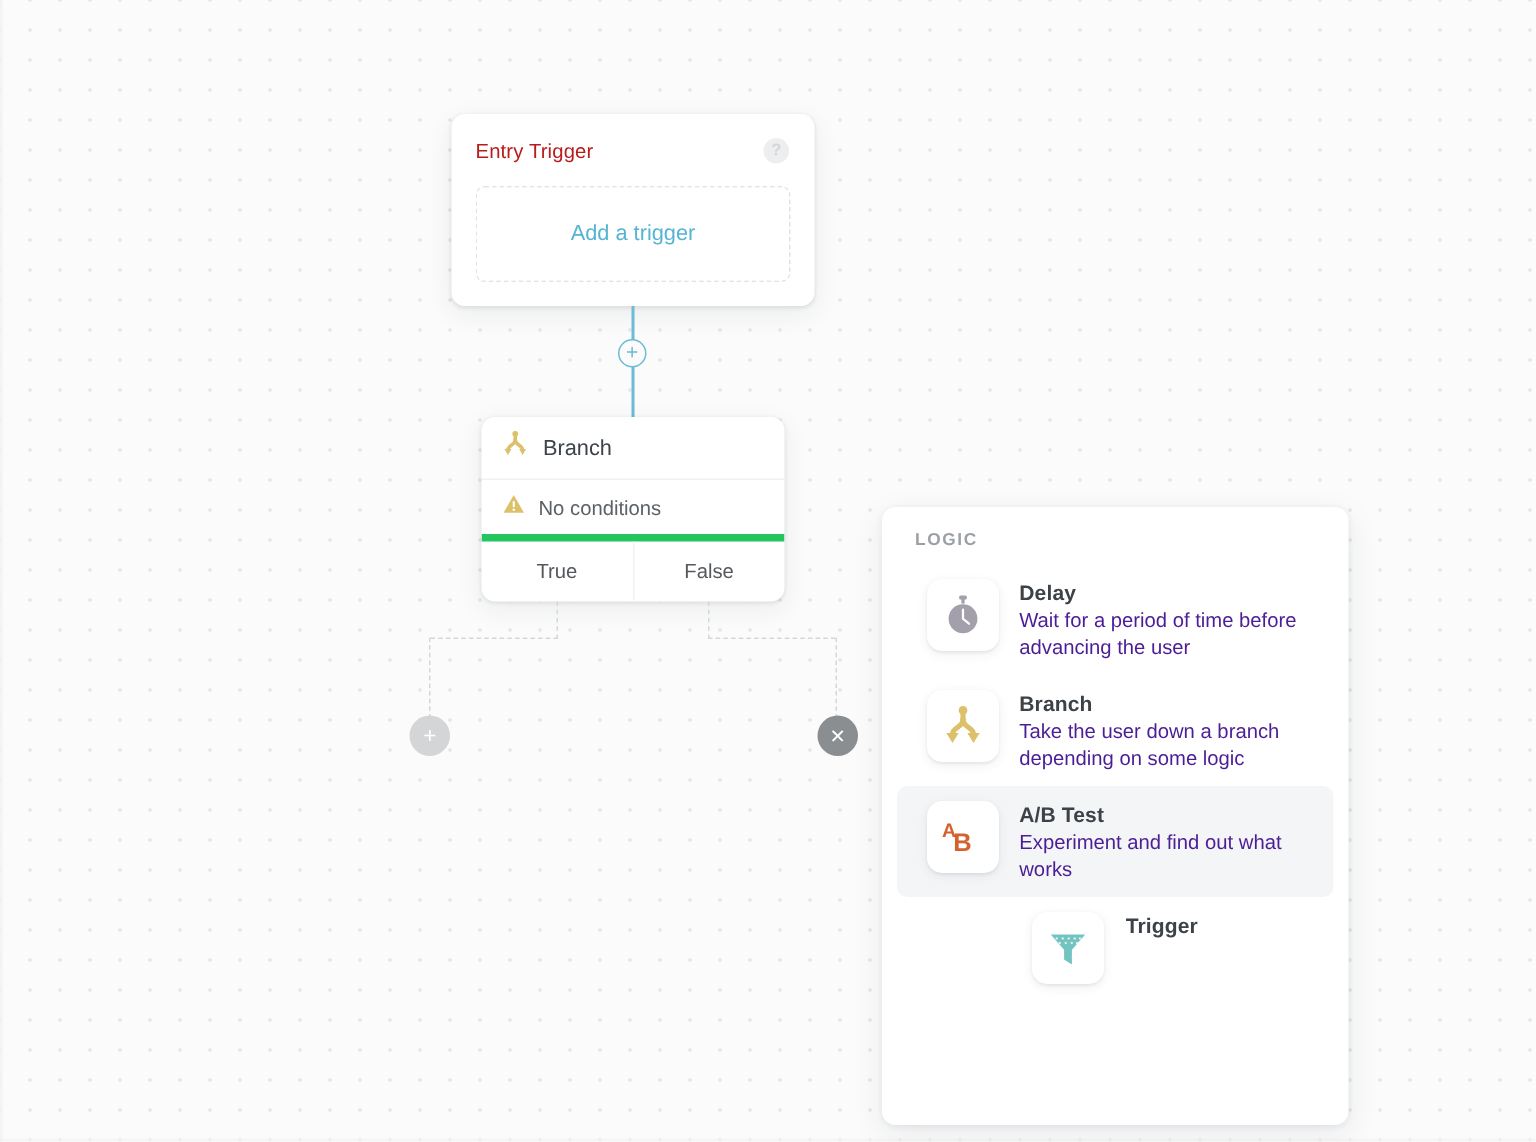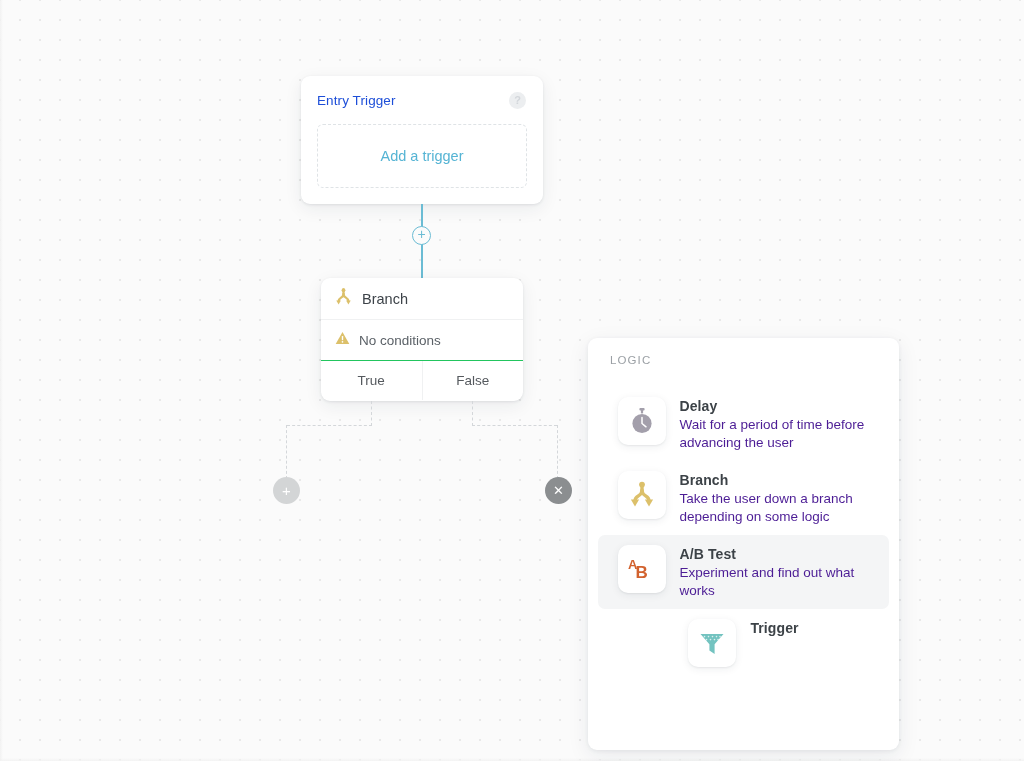--- a/index.html
+++ b/index.html
@@ -53,21 +53,21 @@
   }
   .entry-head {
     height: 48px;
     display: flex;
     align-items: center;
     justify-content: space-between;
     padding: 0 17px 0 16px;
   }
   .entry-title {
     font-size: 13.5px;
-    color: #1d4ed8;
+    color: #b91c1c;
     letter-spacing: .1px;
   }
   .help-icon {
     width: 17px; height: 17px;
     border-radius: 50%;
     background: #eceef0;
     color: #d2d6da;
     font-size: 11px;
     line-height: 17px;
     text-align: center;
@@ -128,21 +128,21 @@
   .branch-head .label {
     font-size: 14.5px;
     color: #3d4349;
   }
   .branch-cond {
     height: 41px;
     display: flex;
     align-items: center;
     gap: 9px;
     padding: 0 14px;
-    border-bottom: 1px solid #22c55e;
+    border-bottom: 5px solid #22c55e;
   }
   .branch-cond .label {
     font-size: 13.5px;
     color: #5b6167;
   }
   .branch-ports {
     height: 39px;
     display: flex;
   }
   .branch-ports .port {
@@ -189,21 +189,22 @@
     border-radius: 9px;
     box-shadow: 0 1px 4px rgba(30,40,60,.07), 0 6px 22px rgba(30,40,60,.08);
     overflow: hidden;
     padding-top: 16px;
   }
   .panel-heading {
     font-size: 11.5px;
     letter-spacing: 1.1px;
     color: #9ba0a5;
     padding: 0 22px;
-    margin-bottom: 21px;
+    margin-bottom: 10px;
+    font-weight: bold;
   }
   .logic-list { padding: 0 10px; }
   .logic-item {
     display: flex;
     gap: 14px;
     padding: 10px 12px;
     border-radius: 7px;
     cursor: pointer;
     align-items: flex-start;
     justify-content: center;

